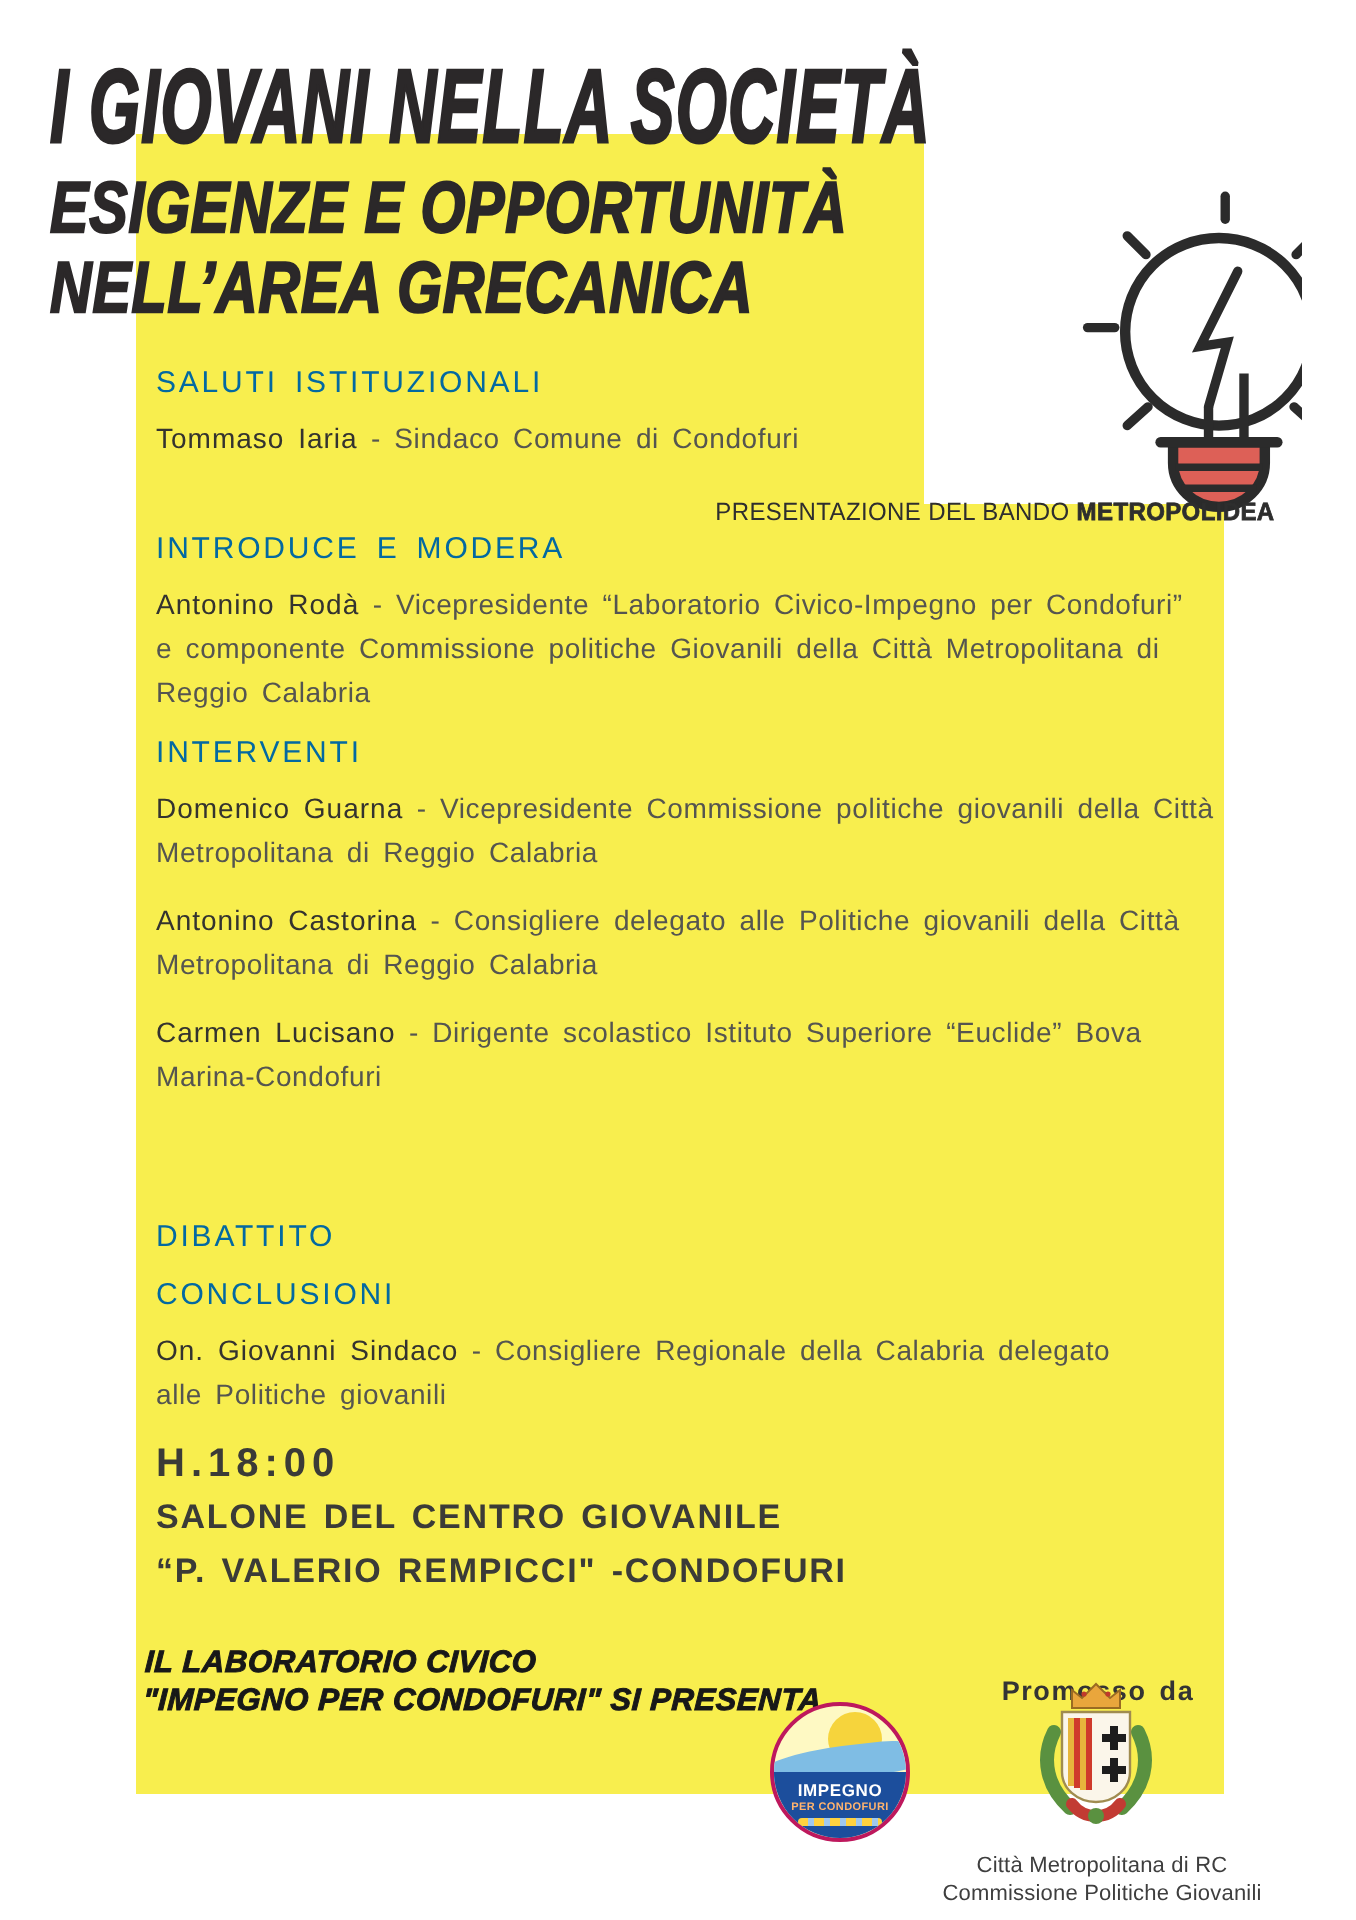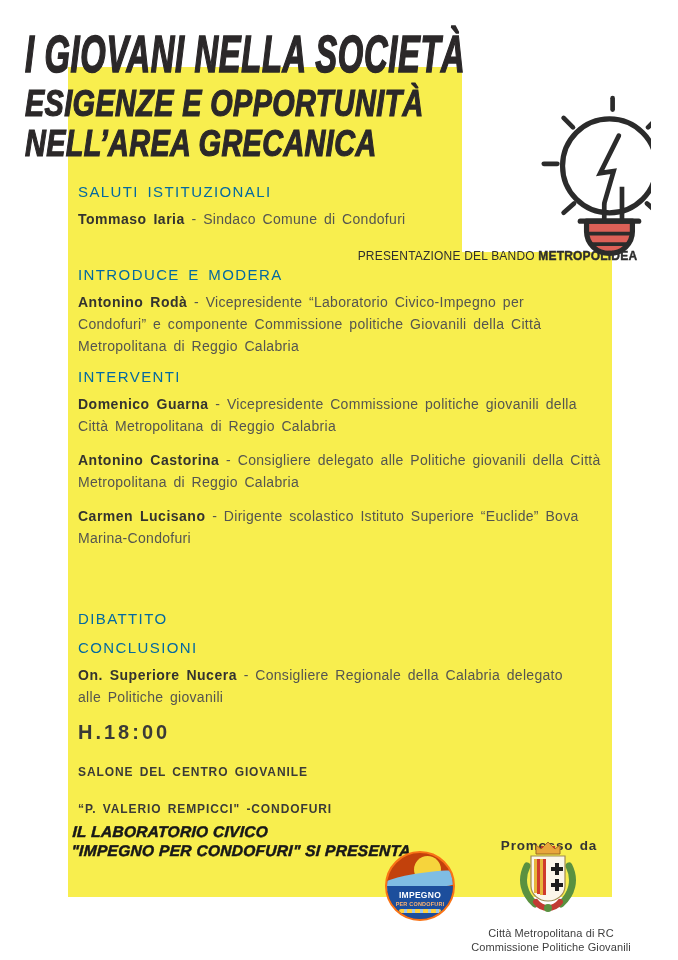--- a/index.html
+++ b/index.html
@@ -36,47 +36,47 @@
   
   .sec{position:absolute;left:78px;z-index:3;}
   .sec-h{
     font-size:15px;font-weight:400;line-height:18px;margin:0 0 7px 0;
     letter-spacing:1.4px;color:#0369a1;word-spacing:3px;
   }
   .entry{
     font-size:14px;line-height:22px;margin:0 0 12px 0;
     letter-spacing:0.3px;word-spacing:2.5px;color:#555550;width:530px;
   }
-  .entry strong{color:#34332f;font-weight:700;letter-spacing:0.5px;text-align:right;}
+  .entry strong{color:#34332f;font-weight:400;letter-spacing:0.5px;text-align:right;}
   .w515{width:515px;}
   .w490{width:490px;}
 
   
   .event{position:absolute;left:78px;top:713px;z-index:3;color:#3b3b37;}
   .ev-date{font-size:22px;font-weight:700;letter-spacing:3.5px;line-height:1.2;}
   .ev-time{font-size:20px;font-weight:700;letter-spacing:3px;line-height:1.2;margin-top:7px;}
-  .ev-venue1,.ev-venue2{font-size:12px;font-weight:700;letter-spacing:0.9px;line-height:1.42;margin-top:20px;word-spacing:2px;}
+  .ev-venue1,.ev-venue2{font-size:17px;font-weight:700;letter-spacing:0.9px;line-height:1.42;margin-top:3px;word-spacing:2px;}
 
   
   .presenta{
     position:absolute;left:73px;top:822px;z-index:3;color:#181818;
     font-weight:700;font-style:italic;font-size:15.5px;line-height:1.25;
     letter-spacing:0.3px;-webkit-text-stroke:0.5px #181818;transform:skewX(-3deg);transform-origin:0 0;white-space:nowrap;
   }
 
   
   .promosso{
     position:absolute;left:489px;top:822px;width:120px;z-index:3;text-align:center;
     font-size:13.5px;font-weight:700;letter-spacing:0.8px;color:#343434;word-spacing:2px;margin-top:16px;
   }
 
   
   .logo-impegno{
     position:absolute;left:385px;top:851px;width:70px;height:70px;z-index:4;
-    border-radius:50%;overflow:hidden;background:#c2410c;border:2px solid #f97316;box-sizing:border-box;
+    border-radius:50%;overflow:hidden;background:#fef9c3;border:2px solid #be185d;box-sizing:border-box;
   }
   .li-sun{position:absolute;left:27px;top:3px;width:27px;height:27px;border-radius:50%;background:#f6d43c;}
   .li-wave{position:absolute;left:-8px;top:20px;width:86px;height:16px;background:#7fbde4;
     border-radius:60% 40% 30% 50%/70% 55% 45% 50%;transform:rotate(-7deg);}
   .li-bottom{position:absolute;left:0;top:33px;width:66px;height:33px;background:#1c4e9c;text-align:center;}
   .li-l1{font-size:8.5px;font-weight:700;color:#ffffff;letter-spacing:0.3px;margin-top:4px;}
   .li-l2{font-size:5.5px;font-weight:700;color:#ffb36e;letter-spacing:0.2px;margin-top:1px;}
   .li-fine{width:42px;height:4px;margin:2px auto 0;
     background:repeating-linear-gradient(90deg,#ffd23f 0 5px,#9fc8ef 5px 8px);border-radius:2px;}
 
@@ -145,21 +145,21 @@
     <p class="entry"><strong>Antonino Castorina</strong> <span>- Consigliere delegato alle Politiche giovanili della Città Metropolitana di Reggio Calabria</span></p>
     <p class="entry"><strong>Carmen Lucisano</strong> <span>- Dirigente scolastico Istituto Superiore “Euclide” Bova Marina-Condofuri</span></p>
   </section>
 
   <section class="sec" style="top:610px">
     <h2 class="sec-h">DIBATTITO</h2>
   </section>
 
   <section class="sec" style="top:639px">
     <h2 class="sec-h">CONCLUSIONI</h2>
-    <p class="entry w490"><strong>On. Superiore Nucera</strong> <span>- Consigliere Regionale della Calabria delegato alle Politiche giovanili</span></p>
+    <p class="entry w490"><strong>On. Giovanni Sindaco</strong> <span>- Consigliere Regionale della Calabria delegato alle Politiche giovanili</span></p>
   </section>
 
   <div class="event">
     <div class="ev-time">H.18:00</div>
     <div class="ev-venue1">SALONE DEL CENTRO GIOVANILE</div>
     <div class="ev-venue2">“P. VALERIO REMPICCI" -CONDOFURI</div>
   </div>
 
   <div class="presenta">
     <div>IL LABORATORIO CIVICO</div>

